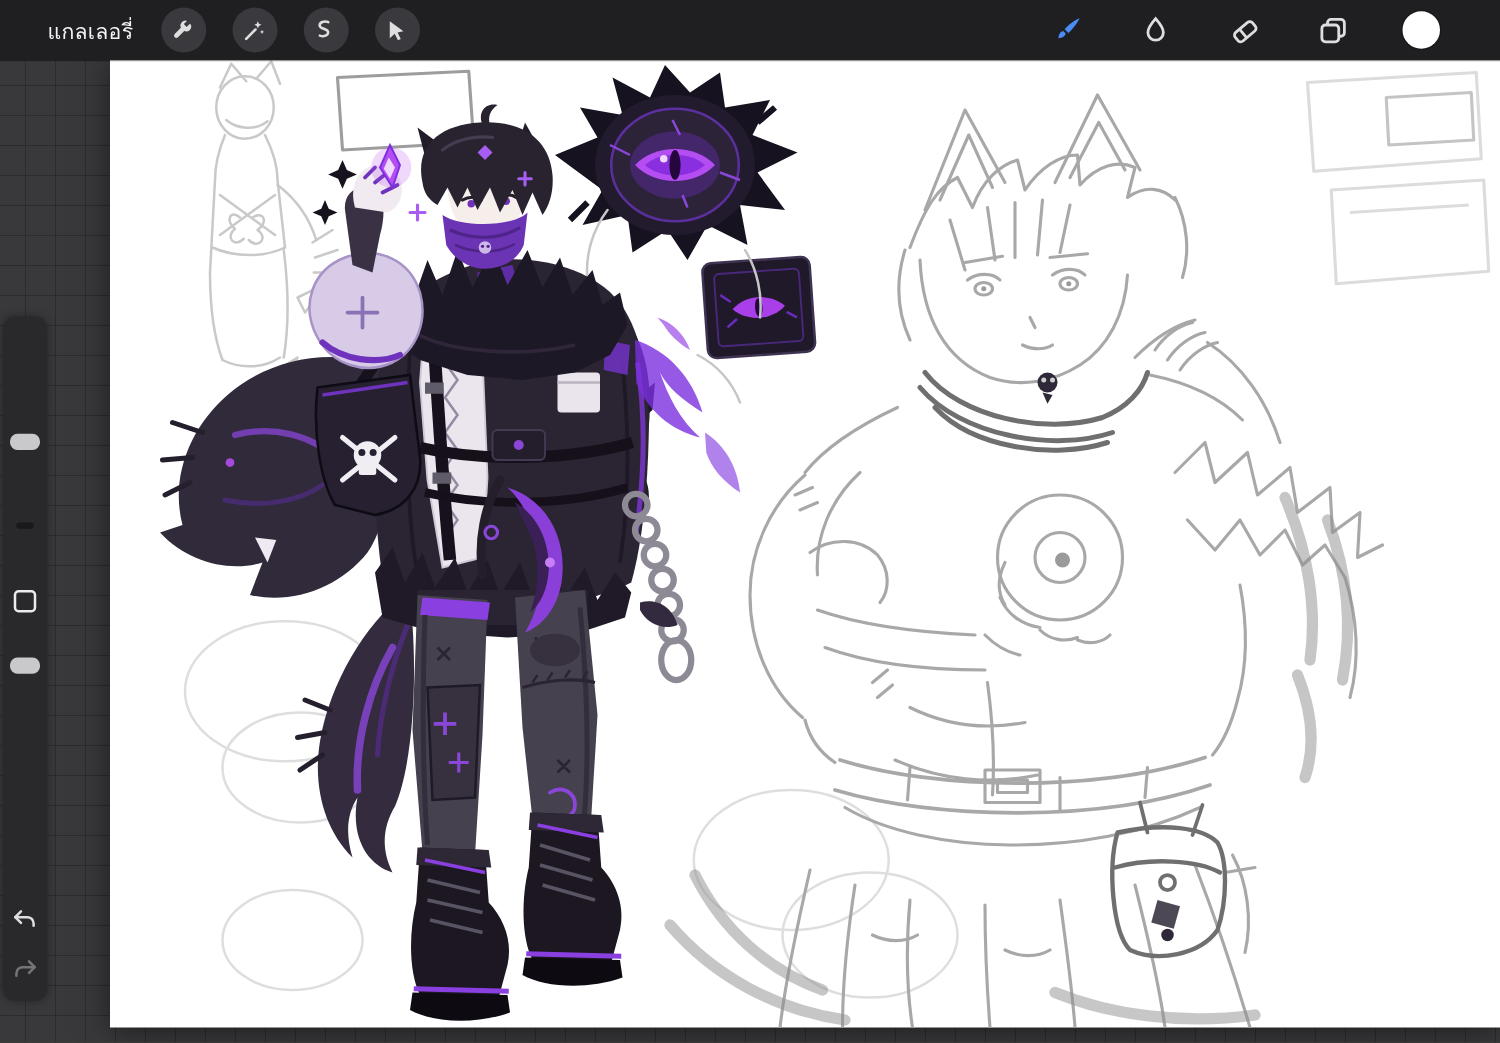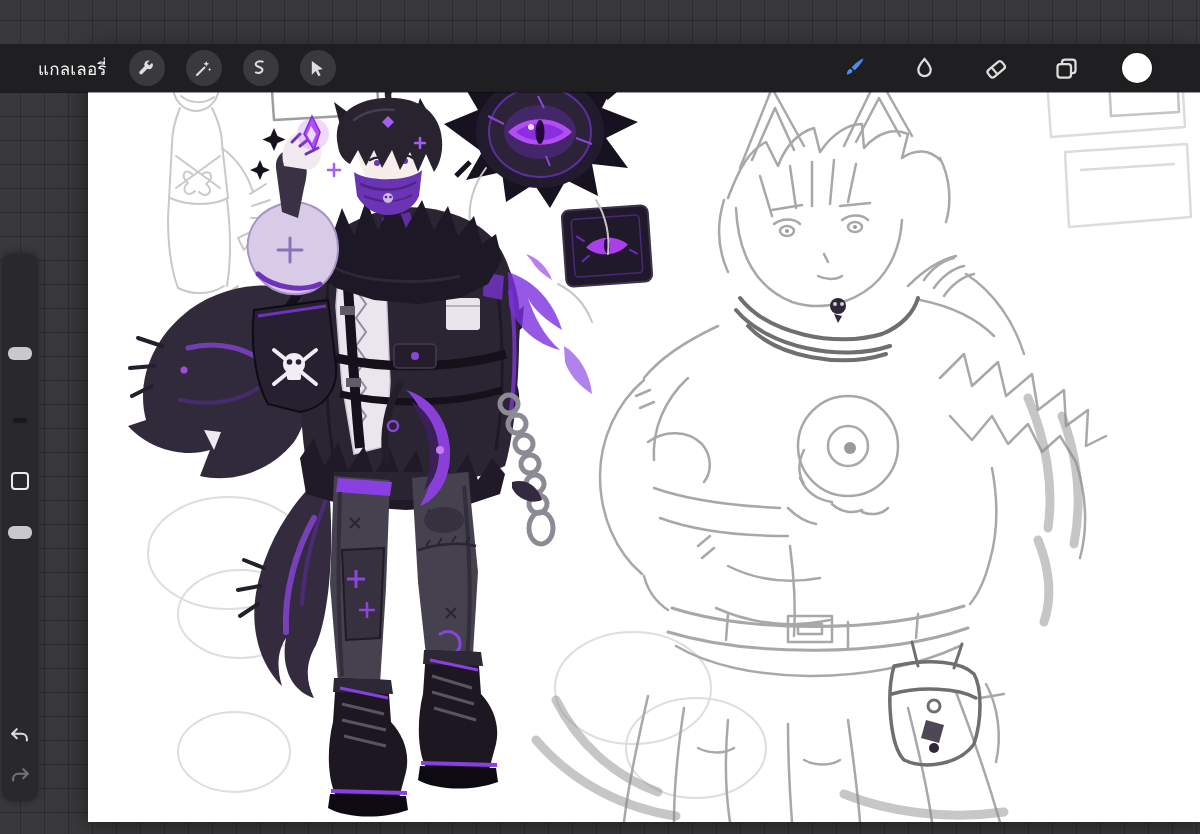--- a/index.html
+++ b/index.html
@@ -13,21 +13,21 @@
       linear-gradient(rgba(0,0,0,.22) 1px, transparent 1px),
       linear-gradient(90deg, rgba(0,0,0,.22) 1px, transparent 1px);
     background-size:24px 24px; background-position:-4px -4px; }
 
   .canvas { position:absolute; left:88px; top:48px; width:1112px; height:774px;
     background:var(--canvas-bg,#fff); box-shadow:0 2px 24px rgba(0,0,0,.5); }
   .canvas svg { display:block; width:100%; height:100%; }
 
   .topbar { position:absolute; left:0; top:0; width:100%; height:48px;
     background:var(--topbar-bg,#1f1f21); display:flex; align-items:center; z-index:10;
-    box-shadow:0 1px 0 rgba(0,0,0,.4);margin-top:44px; }
+    box-shadow:0 1px 0 rgba(0,0,0,.4); }
   .gallery-label { color:#f4f4f4; font-size:17px; margin-left:38px; letter-spacing:.2px; cursor:pointer; }
   .left-group { display:flex; gap:21px; margin-left:22px; }
   .tool-circle { width:36px; height:36px; border-radius:50%; background:var(--circle-bg,#3a3a3e);
     display:flex; align-items:center; justify-content:center; cursor:pointer; }
   .right-group { display:flex; gap:41px; margin-left:auto; margin-right:48px; align-items:center; }
   .right-tool { width:30px; height:30px; display:flex; align-items:center; justify-content:center; cursor:pointer; }
   .color-swatch { width:30px; height:30px; border-radius:50%; background:var(--current-color,#fff);
     box-shadow:0 0 0 1px rgba(0,0,0,.25); cursor:pointer; }
 
   .i-fill { fill:var(--icon,#dededf); }

